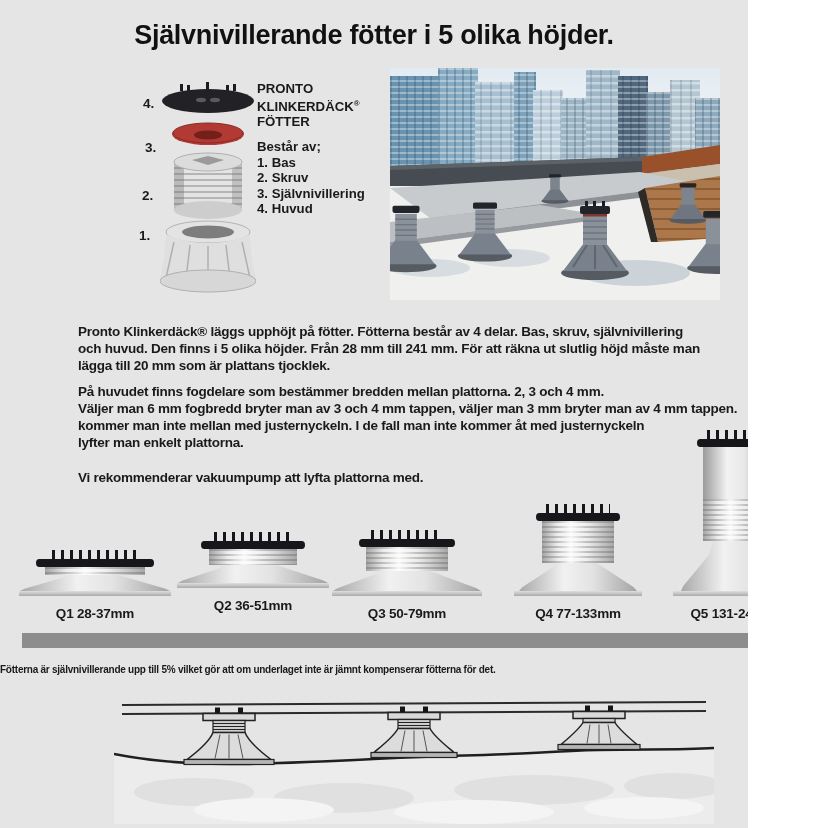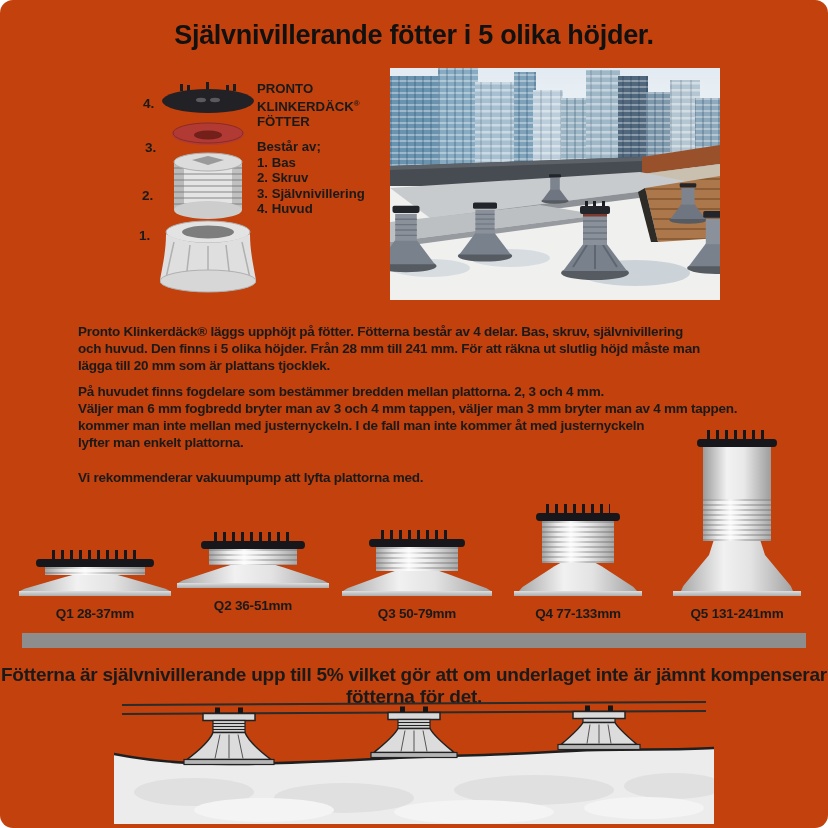--- a/index.html
+++ b/index.html
@@ -1,17 +1,17 @@
 <!DOCTYPE html>
 <html><head>
 <meta charset="utf-8">
 <style>
   html,body{margin:0;padding:0;background:#ffffff;}
-  #page{position:relative;width:828px;height:828px;background:#c2410c;overflow:hidden;
-        font-family:"Liberation Sans",sans-serif;color:#1a1a1a;border-radius:13px;}
+  #page{position:relative;width:748px;height:828px;background:#e5e5e5;overflow:hidden;
+        font-family:"Liberation Sans",sans-serif;color:#1a1a1a;}
   .abs{position:absolute;}
 
   
   #title{top:20px;left:0;right:0;text-align:center;font-size:27px;font-weight:700;
          letter-spacing:-0.3px;color:#111;}
 
   
   .exp-num{font-size:13.5px;font-weight:700;}
   #num4{top:96px;left:143px;} #num3{top:140px;left:145px;}
   #num2{top:188px;left:142px;} #num1{top:228px;left:139px;}
@@ -31,40 +31,40 @@
   .thread{background:
       linear-gradient(90deg,rgba(90,90,90,.5) 0,rgba(255,255,255,0) 22%,rgba(255,255,255,.85) 40%,rgba(255,255,255,0) 62%,rgba(80,80,80,.45) 100%),
       repeating-linear-gradient(180deg,#bfbfbf 0 2px,#eeeeee 2px 5px);}
   .smooth{background:linear-gradient(90deg,#9a9a9a,#f2f2f2 35%,#e9e9e9 60%,#9c9c9c);}
   .flare{background:linear-gradient(90deg,#a8a8a8,#f1f1f1 38%,#e3e3e3 62%,#a3a3a3);
          clip-path:polygon(0 100%,3% 86%,30% 12%,35% 0,65% 0,70% 12%,97% 86%,100% 100%);}
   .plate{height:5px;background:linear-gradient(180deg,#dedede,#ababab);}
   .plabel{margin-top:10px;font-size:13.5px;font-weight:700;letter-spacing:-0.2px;}
 
   #prod-q1{top:550px;left:10px;}  #prod-q2{top:532px;left:168px;justify-content:flex-end;}
-  #prod-q3{top:530px;left:332px;} #prod-q4{top:504px;left:493px;justify-content:flex-end;}
+  #prod-q3{top:530px;left:322px;} #prod-q4{top:504px;left:493px;justify-content:flex-end;}
   #prod-q5{top:430px;left:652px;}
   #prod-q1 .pins{width:86px} #prod-q1 .head{width:118px} #prod-q1 .thread{width:100px;height:8px}
   #prod-q1 .flare{width:150px;height:16px} #prod-q1 .plate{width:152px}
   #prod-q2 .pins{width:78px} #prod-q2 .head{width:104px} #prod-q2 .thread{width:88px;height:16px}
   #prod-q2 .flare{width:150px;height:18px} #prod-q2 .plate{width:152px}
   #prod-q3 .pins{width:72px} #prod-q3 .head{width:96px} #prod-q3 .thread{width:82px;height:24px}
   #prod-q3 .flare{width:148px;height:20px} #prod-q3 .plate{width:150px}
   #prod-q4 .pins{width:64px} #prod-q4 .head{width:84px} #prod-q4 .thread{width:72px;height:42px}
   #prod-q4 .flare{width:118px;height:28px} #prod-q4 .plate{width:128px}
   #prod-q5 .pins{width:60px} #prod-q5 .head{width:80px} #prod-q5 .smooth{width:68px;height:52px}
   #prod-q5 .thread{width:68px;height:42px} #prod-q5 .plate{width:128px}
   #prod-q5 .flare{width:112px;height:50px;
       clip-path:polygon(0 100%,2% 90%,25% 28%,29% 0,71% 0,75% 28%,98% 90%,100% 100%);}
 
   
   #bar{top:633px;left:22px;width:784px;height:15px;background:#8d8d8d;}
 
   
-  #footnote{top:664px;left:0;right:0;text-align:center;font-size:19px;font-weight:700;letter-spacing:-0.25px;}
+  #footnote{top:664px;left:0;right:0;text-align:left;font-size:10px;font-weight:700;letter-spacing:-0.25px;}
 
   svg{display:block;}
 </style>
 </head>
 <body>
 
 <div id="page">
 
   <div id="title" class="abs">Självnivillerande fötter i 5 olika höjder.</div>
 

